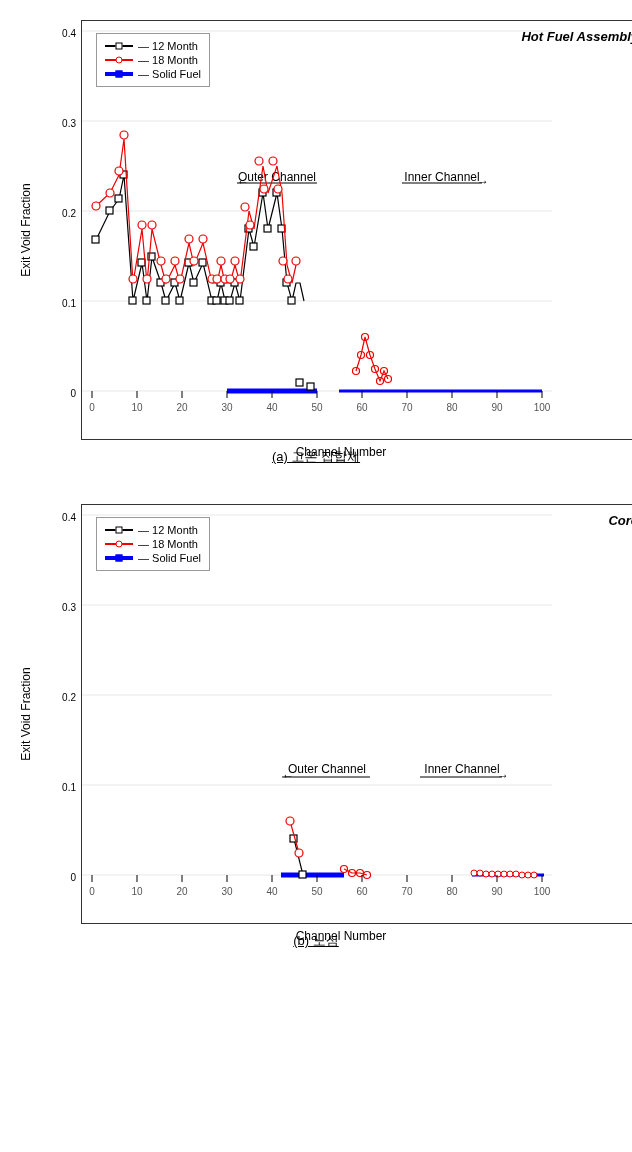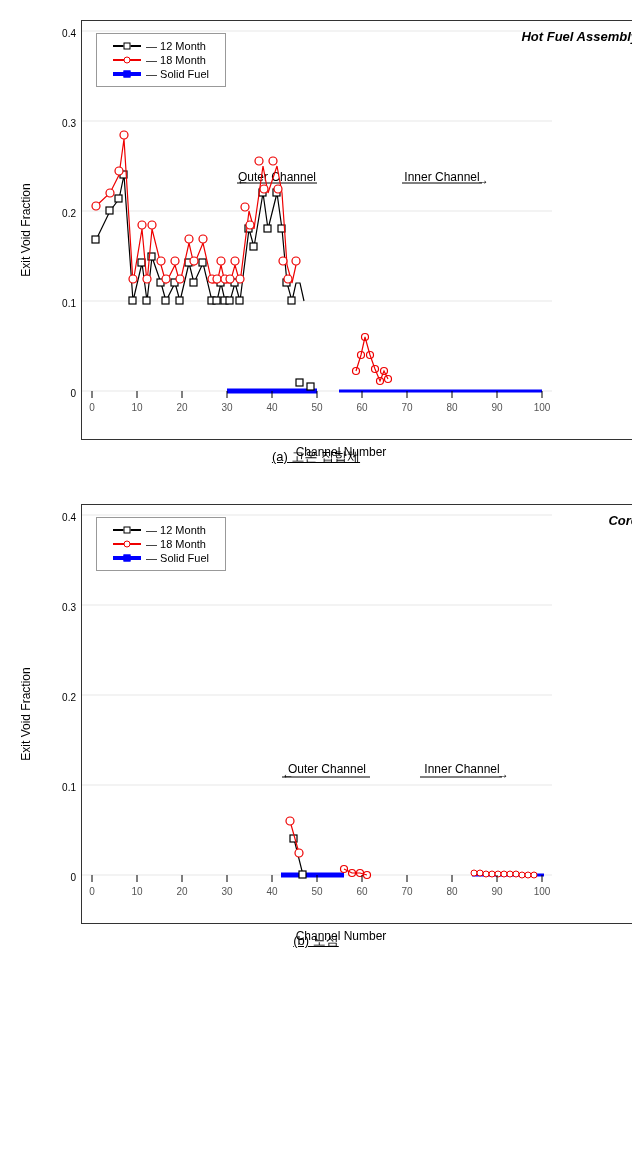--- a/index.html
+++ b/index.html
@@ -34,21 +34,21 @@
       font-size: 13px;
       font-weight: bold;
       font-style: italic;
       color: #000;
     }
     .legend {
       position: absolute;
       top: 12px;
       left: 14px;
       border: 1px solid #999;
-      padding: 4px 16px;
+      padding: 4px 8px;
       font-size: 11px;
       background: #fff;
     }
     .legend-item {
       display: flex;
       align-items: center;
       margin: 2px 0;
     }
     .legend-line {
       width: 28px;

